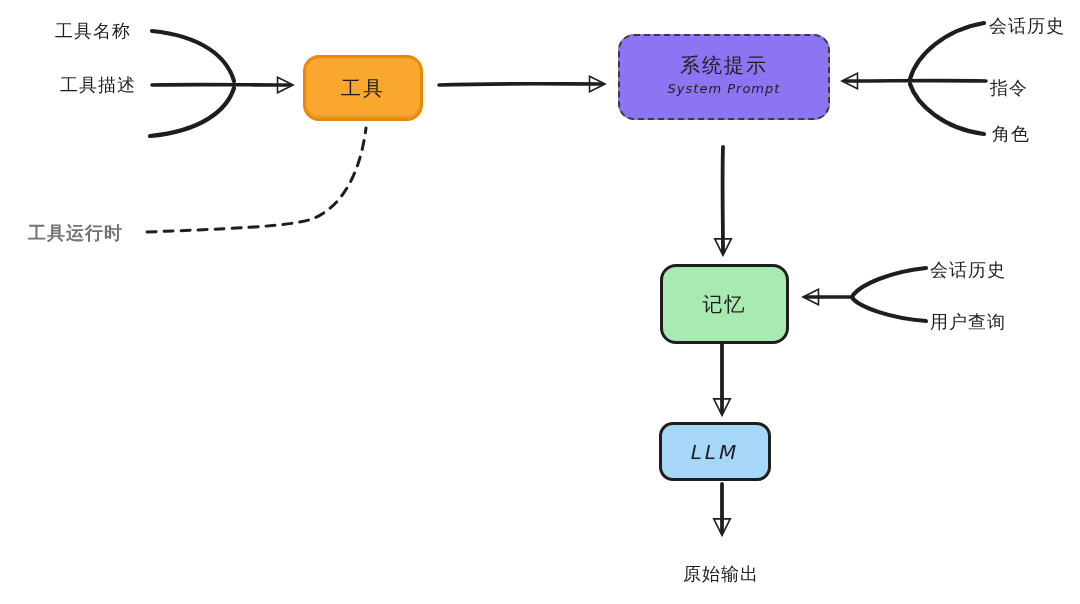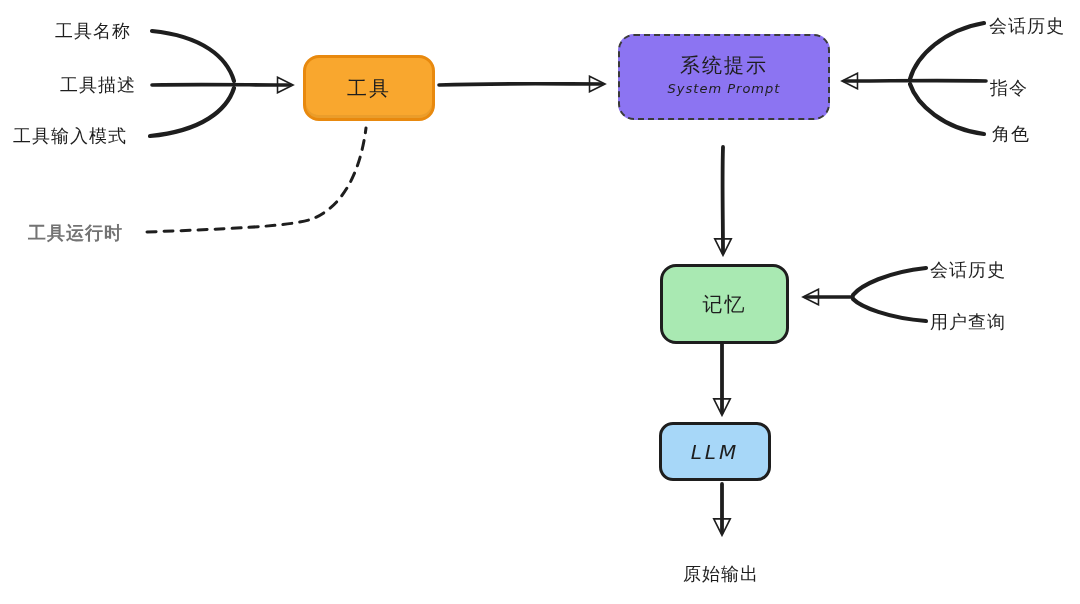--- a/index.html
+++ b/index.html
@@ -12,21 +12,21 @@
     color:#1e1e1e;line-height:22px;
   }
   .lbl.orange{color:#737373;font-weight:600;}
   .node{
     position:absolute;display:flex;flex-direction:column;align-items:center;justify-content:center;
     box-sizing:border-box;text-align:center;
   }
   .node .t{font-size:20px;letter-spacing:2px;line-height:24px;color:#1e1e1e;}
   .node .t-en{font-size:13px;letter-spacing:1px;line-height:24px;color:#1e1e1e;font-style:italic;}
   #tool-box{
-    left:303px;top:55px;width:132px;height:66px;
+    left:303px;top:55px;width:120px;height:66px;
     background:#f9a72e;border:3px solid #e8890e;border-radius:16px;
     box-shadow:inset 0 -3px 0 rgba(0,0,0,0.06);
   }
   #system-prompt-box{
     left:618px;top:34px;width:212px;height:86px;
     background:#8c74f2;border:2.5px dashed #3a3a3a;border-radius:16px;
   }
   #memory-box{
     left:660px;top:264px;width:129px;height:80px;
     background:#a9e9b2;border:3.5px solid #1e1e1e;border-radius:16px;
@@ -86,21 +86,20 @@
   <div class="node" id="memory-box">
     <div class="t">记忆</div>
   </div>
 
   <div class="node" id="llm-box">
     <div class="t">LLM</div>
   </div>
 
   <div class="lbl" style="left:55px;top:20px;">工具名称</div>
   <div class="lbl" style="left:60px;top:74px;">工具描述</div>
-  <div class="lbl" style="left:13px;top:125px;">工具输入模式</div>
   <div class="lbl orange" style="left:28px;top:222px;">工具运行时</div>
 
   <div class="lbl" style="left:989px;top:15px;">会话历史</div>
   <div class="lbl" style="left:990px;top:70px;margin-top:7px;">指令</div>
   <div class="lbl" style="left:992px;top:123px;">角色</div>
 
   <div class="lbl" style="left:930px;top:259px;">会话历史</div>
   <div class="lbl" style="left:930px;top:311px;">用户查询</div>
 
   <div class="lbl" style="left:683px;top:563px;">原始输出</div>

